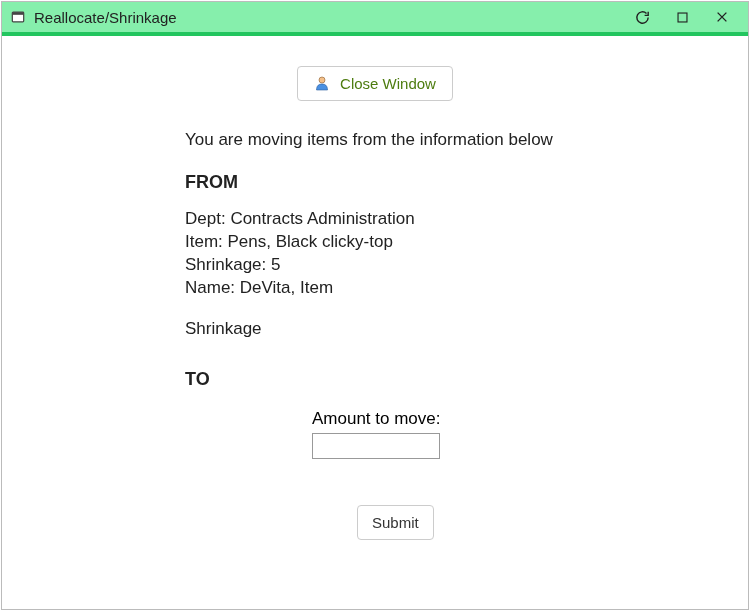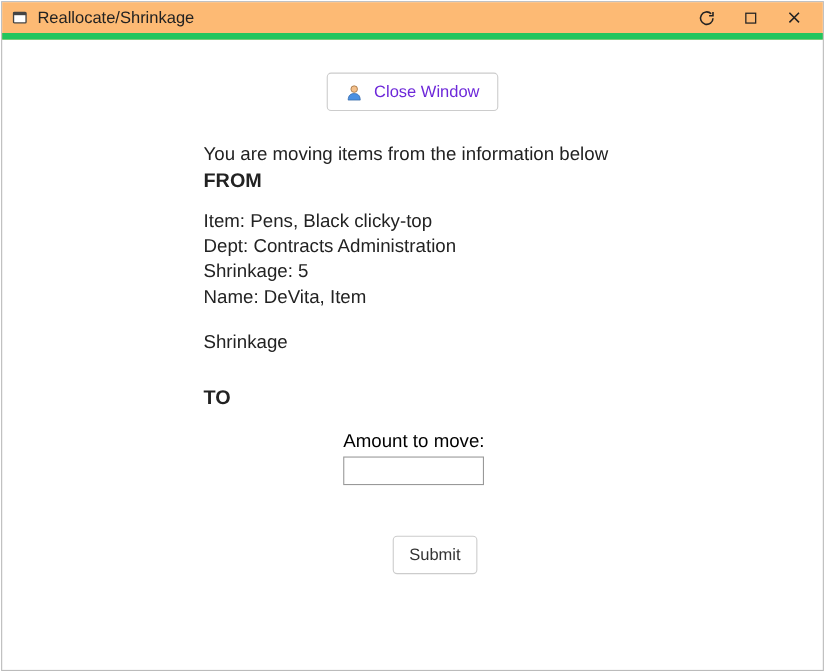--- a/index.html
+++ b/index.html
@@ -15,25 +15,25 @@
       border: 1px solid #bbb;
       width: 748px;
       height: 609px;
       margin: 1px;
       display: flex;
       flex-direction: column;
       background: #fff;
     }
     .titlebar {
       height: 34px;
-      border-bottom: 6px solid #22c55e;
+      border-bottom: 4px solid #22c55e;
       display: flex;
       align-items: center;
       padding: 0 6px 0 8px;
-      background: #fdba74;
+      background: #86efac;
     }
     .titlebar .app-icon {
       width: 16px; height: 16px;
       margin-right: 8px;
       display: inline-flex; align-items: center; justify-content: center;
     }
     .titlebar .title {
       font-size: 15px;
       color: #222;
       flex: 1;
@@ -48,42 +48,42 @@
       position: relative;
       padding: 30px 0 0 0;
     }
     .close-btn-row {
       display: flex;
       justify-content: center;
       margin-bottom: 28px;
     }
     .close-window-btn {
       display: inline-flex;
-      align-items: flex-end;
+      align-items: flex-start;
       gap: 10px;
       border: 1px solid #ccc;
       background: #fff;
       border-radius: 4px;
       padding: 8px 16px;
       font-size: 15px;
-      color: #6d28d9;
+      color: #4d7c0f;
       cursor: pointer;
       font-family: inherit;
     }
     .person-icon {
       width: 16px; height: 16px;
       display: inline-flex; align-items: center; justify-content: center;
     }
     .body-text {
       margin-left: 183px;
       font-size: 17px;
       color: #222;
       line-height: 1.35;
     }
-    .intro { }
+    .intro { margin-bottom: 18px; }
     .heading {
       font-weight: 700;
       font-size: 18px;
       margin-bottom: 14px;
     }
     .info-line { font-size: 17px; }
     .section { margin-bottom: 18px; }
     .to-target { margin-top: 18px; margin-bottom: 26px; }
     .amount-row { margin-left: 310px; }
     .amount-label { font-size: 17px; margin-bottom: 4px; display: block; }
@@ -165,26 +165,26 @@
         </span>
         <span>Close Window</span>
       </button>
     </div>
 
     <div class="body-text intro">You are moving items from the information below</div>
 
     <div class="body-text section">
       <div class="heading">FROM</div>
       <div class="info-line">
+        <span>Dept:</span>
+        <span>Contracts Administration</span>
+      </div>
+      <div class="info-line">
         <span>Item:</span>
         <span>Pens, Black clicky-top</span>
-      </div>
-      <div class="info-line">
-        <span>Dept:</span>
-        <span>Contracts Administration</span>
       </div>
       <div class="info-line">
         <span>Shrinkage:</span>
         <span>5</span>
       </div>
       <div class="info-line">
         <span>Name:</span>
         <span>DeVita, Item</span>
       </div>
     </div>

